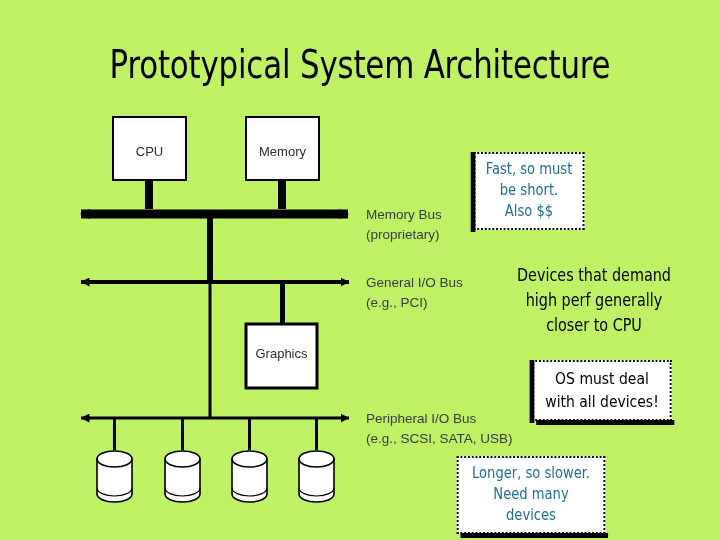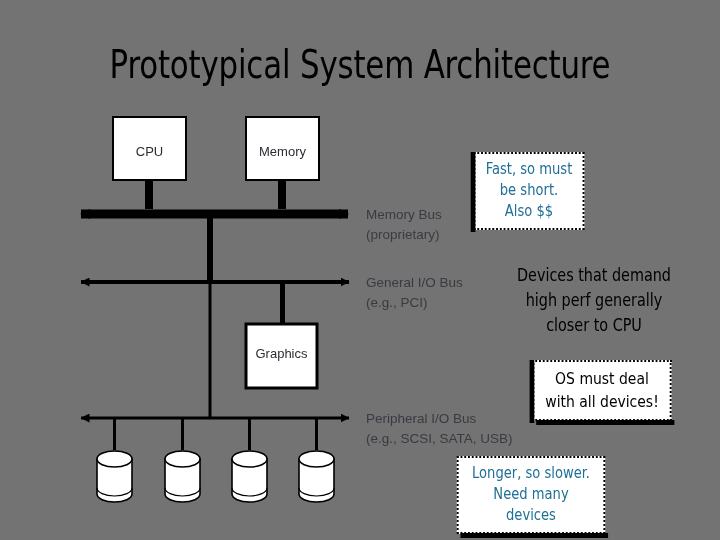--- a/index.html
+++ b/index.html
@@ -12,21 +12,21 @@
     height: 540px;
     overflow: hidden;
     font-family: "Liberation Sans", sans-serif;
     position: relative;
   }
 
   #slide {
     position: relative;
     width: 720px;
     height: 540px;
-    background: #737373;
+    background: #bef264;
   }
 
   
   .slide-title {
     position: absolute;
     left: 0;
     top: 42px;
     width: 720px;
     text-align: center;
     font-family: "Liberation Sans Narrow", "DejaVu Sans Condensed", "Liberation Sans", sans-serif;

